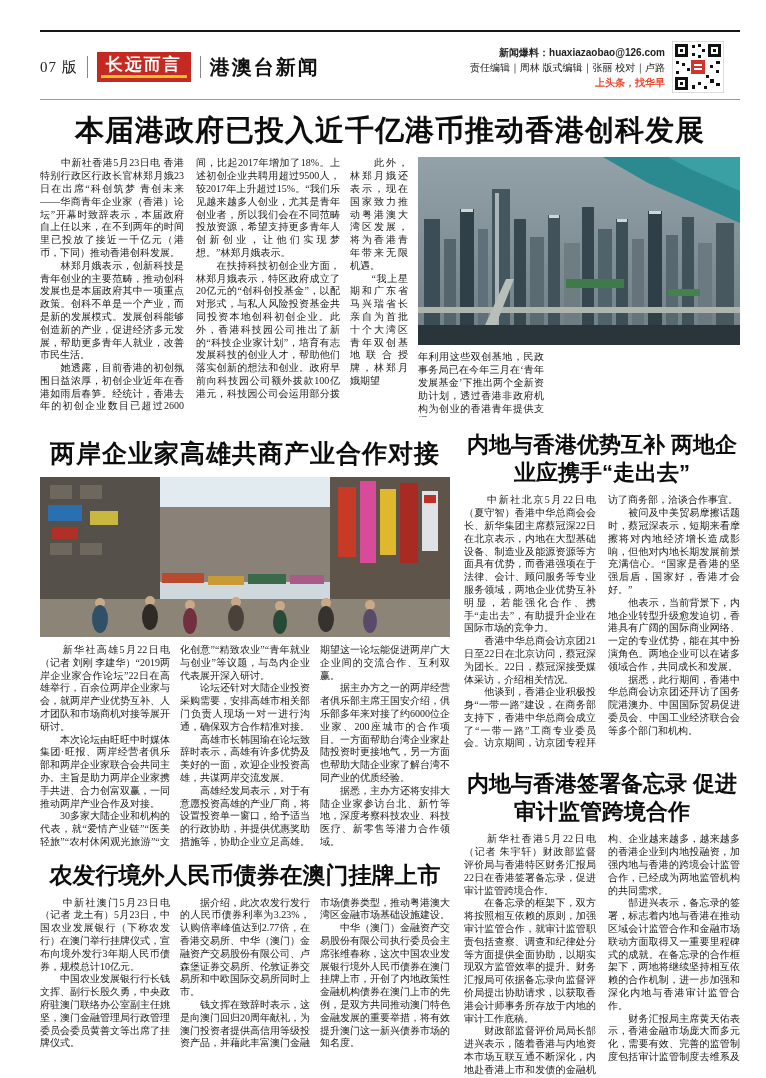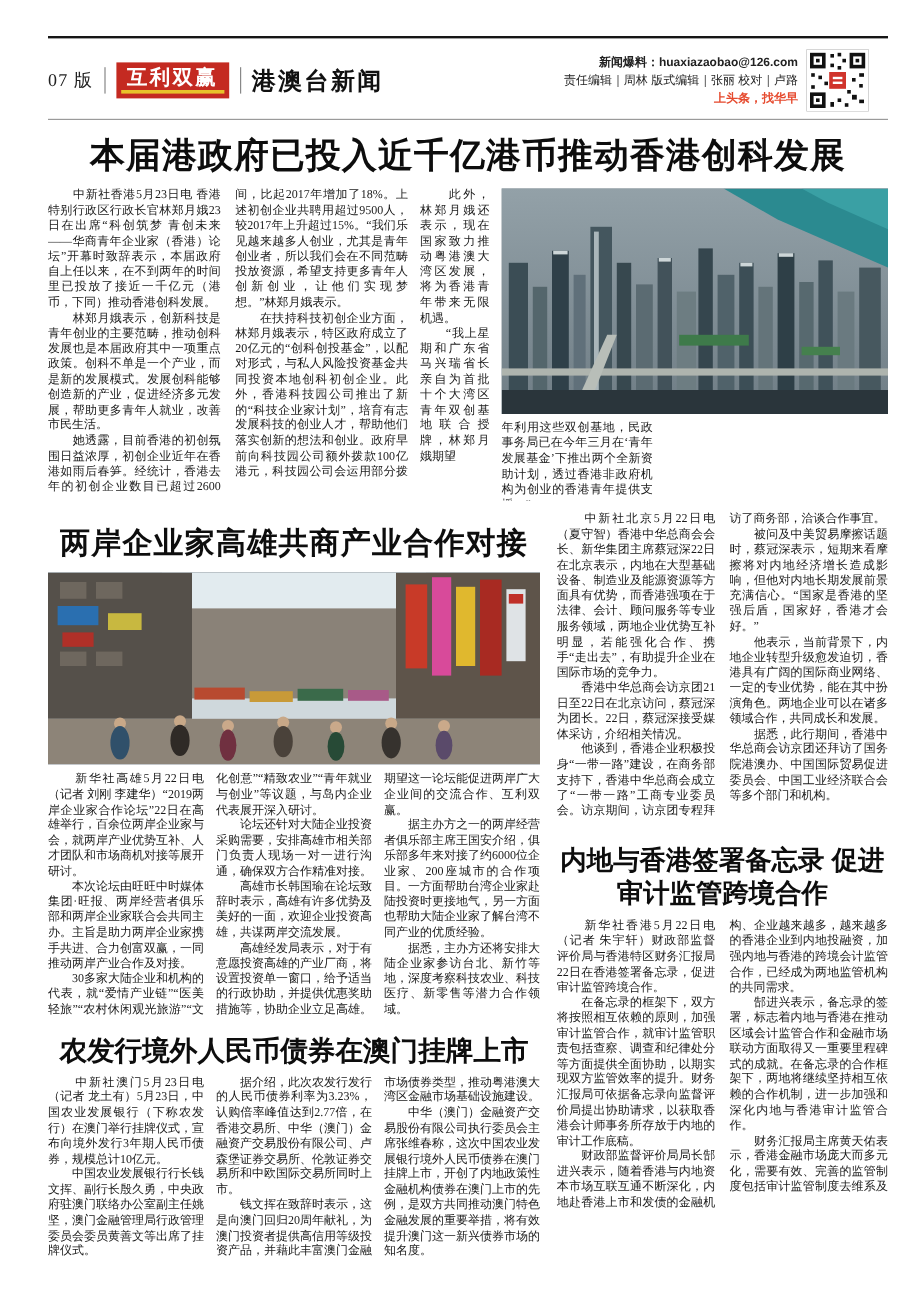--- a/index.html
+++ b/index.html
@@ -66,21 +66,21 @@
 
 <div class="page">
   <div class="content">
 
     <div class="top-rule"></div>
     <div class="header-row">
       <div class="header-left">
         <span class="page-label">07 版</span>
         <span class="vbar"></span>
         <span class="logo-box">
-          <span class="logo-text">互利双赢</span>
+          <span class="logo-text">长远而言</span>
           <span class="logo-strip"></span>
         </span>
         <span class="vbar"></span>
         <span class="section-title">港澳台新闻</span>
       </div>
       <div class="header-right">
         <div class="header-meta">
           <div class="tipline">新闻爆料：huaxiazaobao@126.com</div>
           <div>责任编辑｜周林  版式编辑｜张丽  校对｜卢路</div>
           <div class="slogan">上头条，找华早</div>
@@ -259,20 +259,21 @@
           <div class="bodytext cols3 a5-body">　　中新社澳门5月23日电（记者 龙土有）5月23日，中国农业发展银行（下称农发行）在澳门举行挂牌仪式，宣布向境外发行3年期人民币债券，规模总计10亿元。
 　　中国农业发展银行行长钱文挥、副行长殷久勇，中央政府驻澳门联络办公室副主任姚坚，澳门金融管理局行政管理委员会委员黄善文等出席了挂牌仪式。
 　　据介绍，此次农发行发行的人民币债券利率为3.23%，认购倍率峰值达到2.77倍，在香港交易所、中华（澳门）金融资产交易股份有限公司、卢森堡证券交易所、伦敦证券交易所和中欧国际交易所同时上市。
 　　钱文挥在致辞时表示，这是向澳门回归20周年献礼，为澳门投资者提供高信用等级投资产品，并藉此丰富澳门金融市场债券类型，推动粤港澳大湾区金融市场基础设施建设。
 　　中华（澳门）金融资产交易股份有限公司执行委员会主席张维春称，这次中国农业发展银行境外人民币债券在澳门挂牌上市，开创了内地政策性金融机构债券在澳门上市的先例，是双方共同推动澳门特色金融发展的重要举措，将有效提升澳门这一新兴债券市场的知名度。</div>
         </div>
       </div>
 
       <div class="zone-right">
         <div>
+          <div class="headline h-right">内地与香港优势互补 两地企业应携手“走出去”</div>
           <div class="bodytext cols2 a3-body">　　中新社北京5月22日电（夏守智）香港中华总商会会长、新华集团主席蔡冠深22日在北京表示，内地在大型基础设备、制造业及能源资源等方面具有优势，而香港强项在于法律、会计、顾问服务等专业服务领域，两地企业优势互补明显，若能强化合作、携手“走出去”，有助提升企业在国际市场的竞争力。
 　　香港中华总商会访京团21日至22日在北京访问，蔡冠深为团长。22日，蔡冠深接受媒体采访，介绍相关情况。
 　　他谈到，香港企业积极投身“一带一路”建设，在商务部支持下，香港中华总商会成立了“一带一路”工商专业委员会。访京期间，访京团专程拜访了商务部，洽谈合作事宜。
 　　被问及中美贸易摩擦话题时，蔡冠深表示，短期来看摩擦将对内地经济增长造成影响，但他对内地长期发展前景充满信心。“国家是香港的坚强后盾，国家好，香港才会好。”
 　　他表示，当前背景下，内地企业转型升级愈发迫切，香港具有广阔的国际商业网络、一定的专业优势，能在其中扮演角色。两地企业可以在诸多领域合作，共同成长和发展。
 　　据悉，此行期间，香港中华总商会访京团还拜访了国务院港澳办、中国国际贸易促进委员会、中国工业经济联合会等多个部门和机构。</div>
         </div>
         <div>
           <div class="headline h-right" style="margin-top:12px;">内地与香港签署备忘录 促进审计监管跨境合作</div>
           <div class="bodytext cols2 a4-body">　　新华社香港5月22日电（记者 朱宇轩）财政部监督评价局与香港特区财务汇报局22日在香港签署备忘录，促进审计监管跨境合作。

